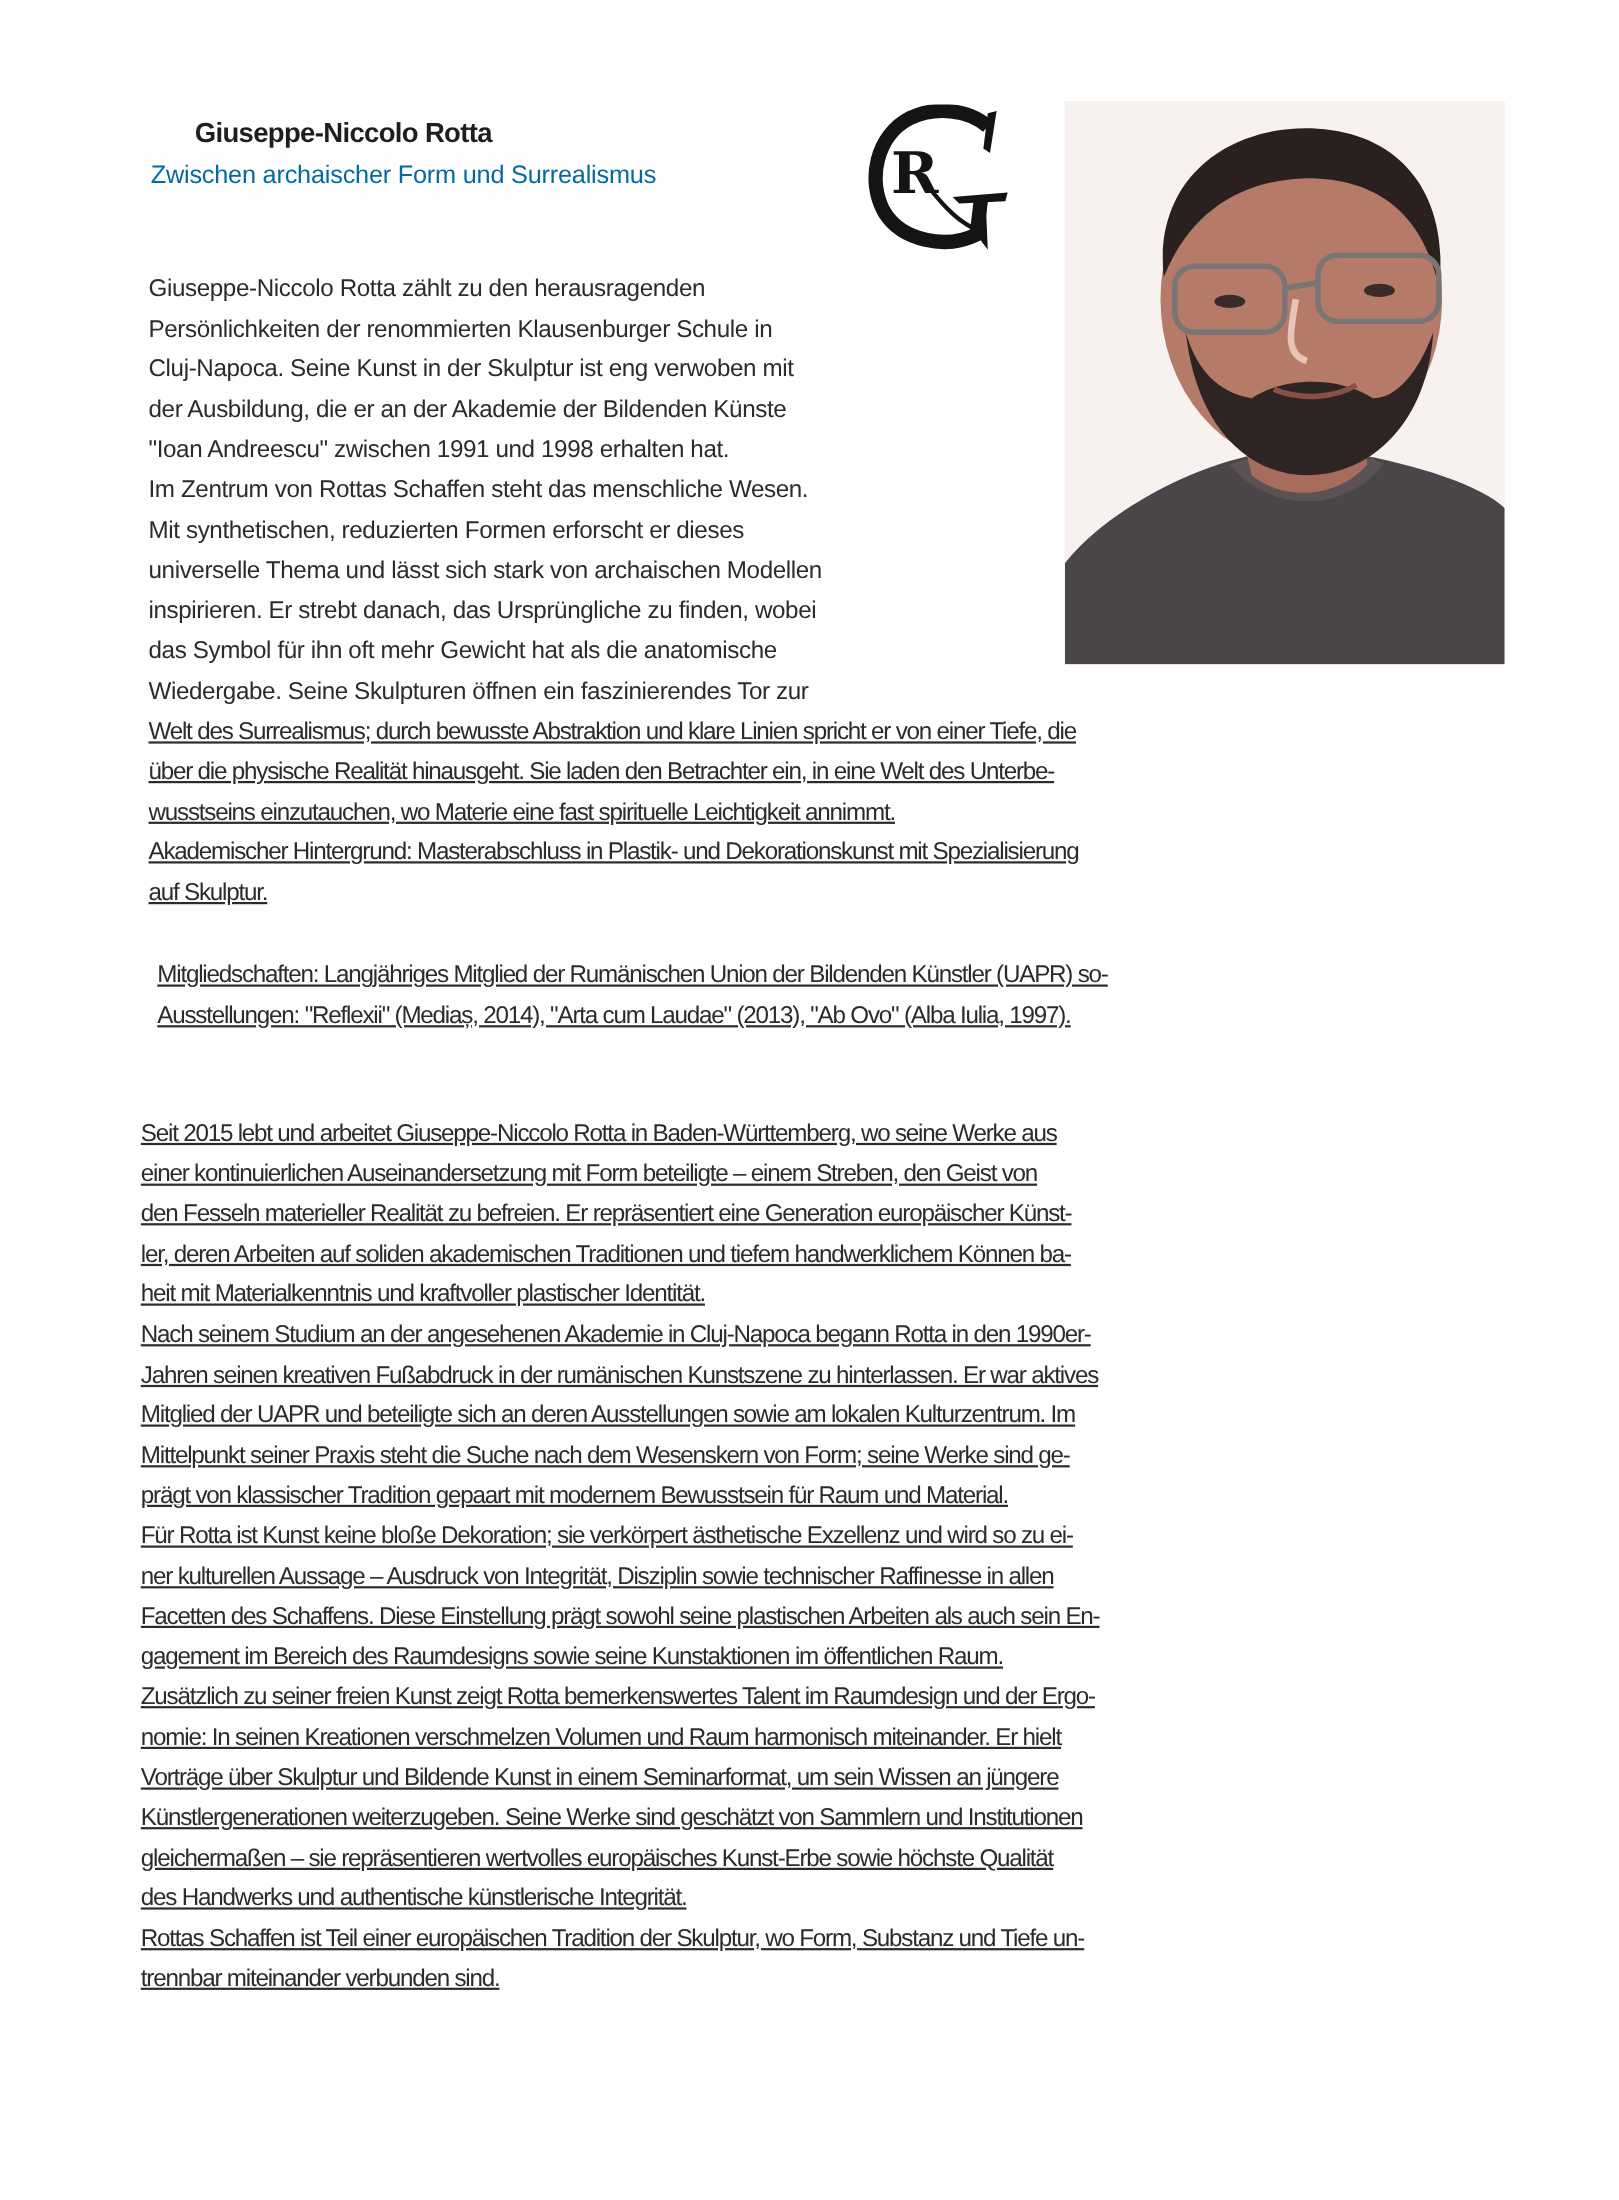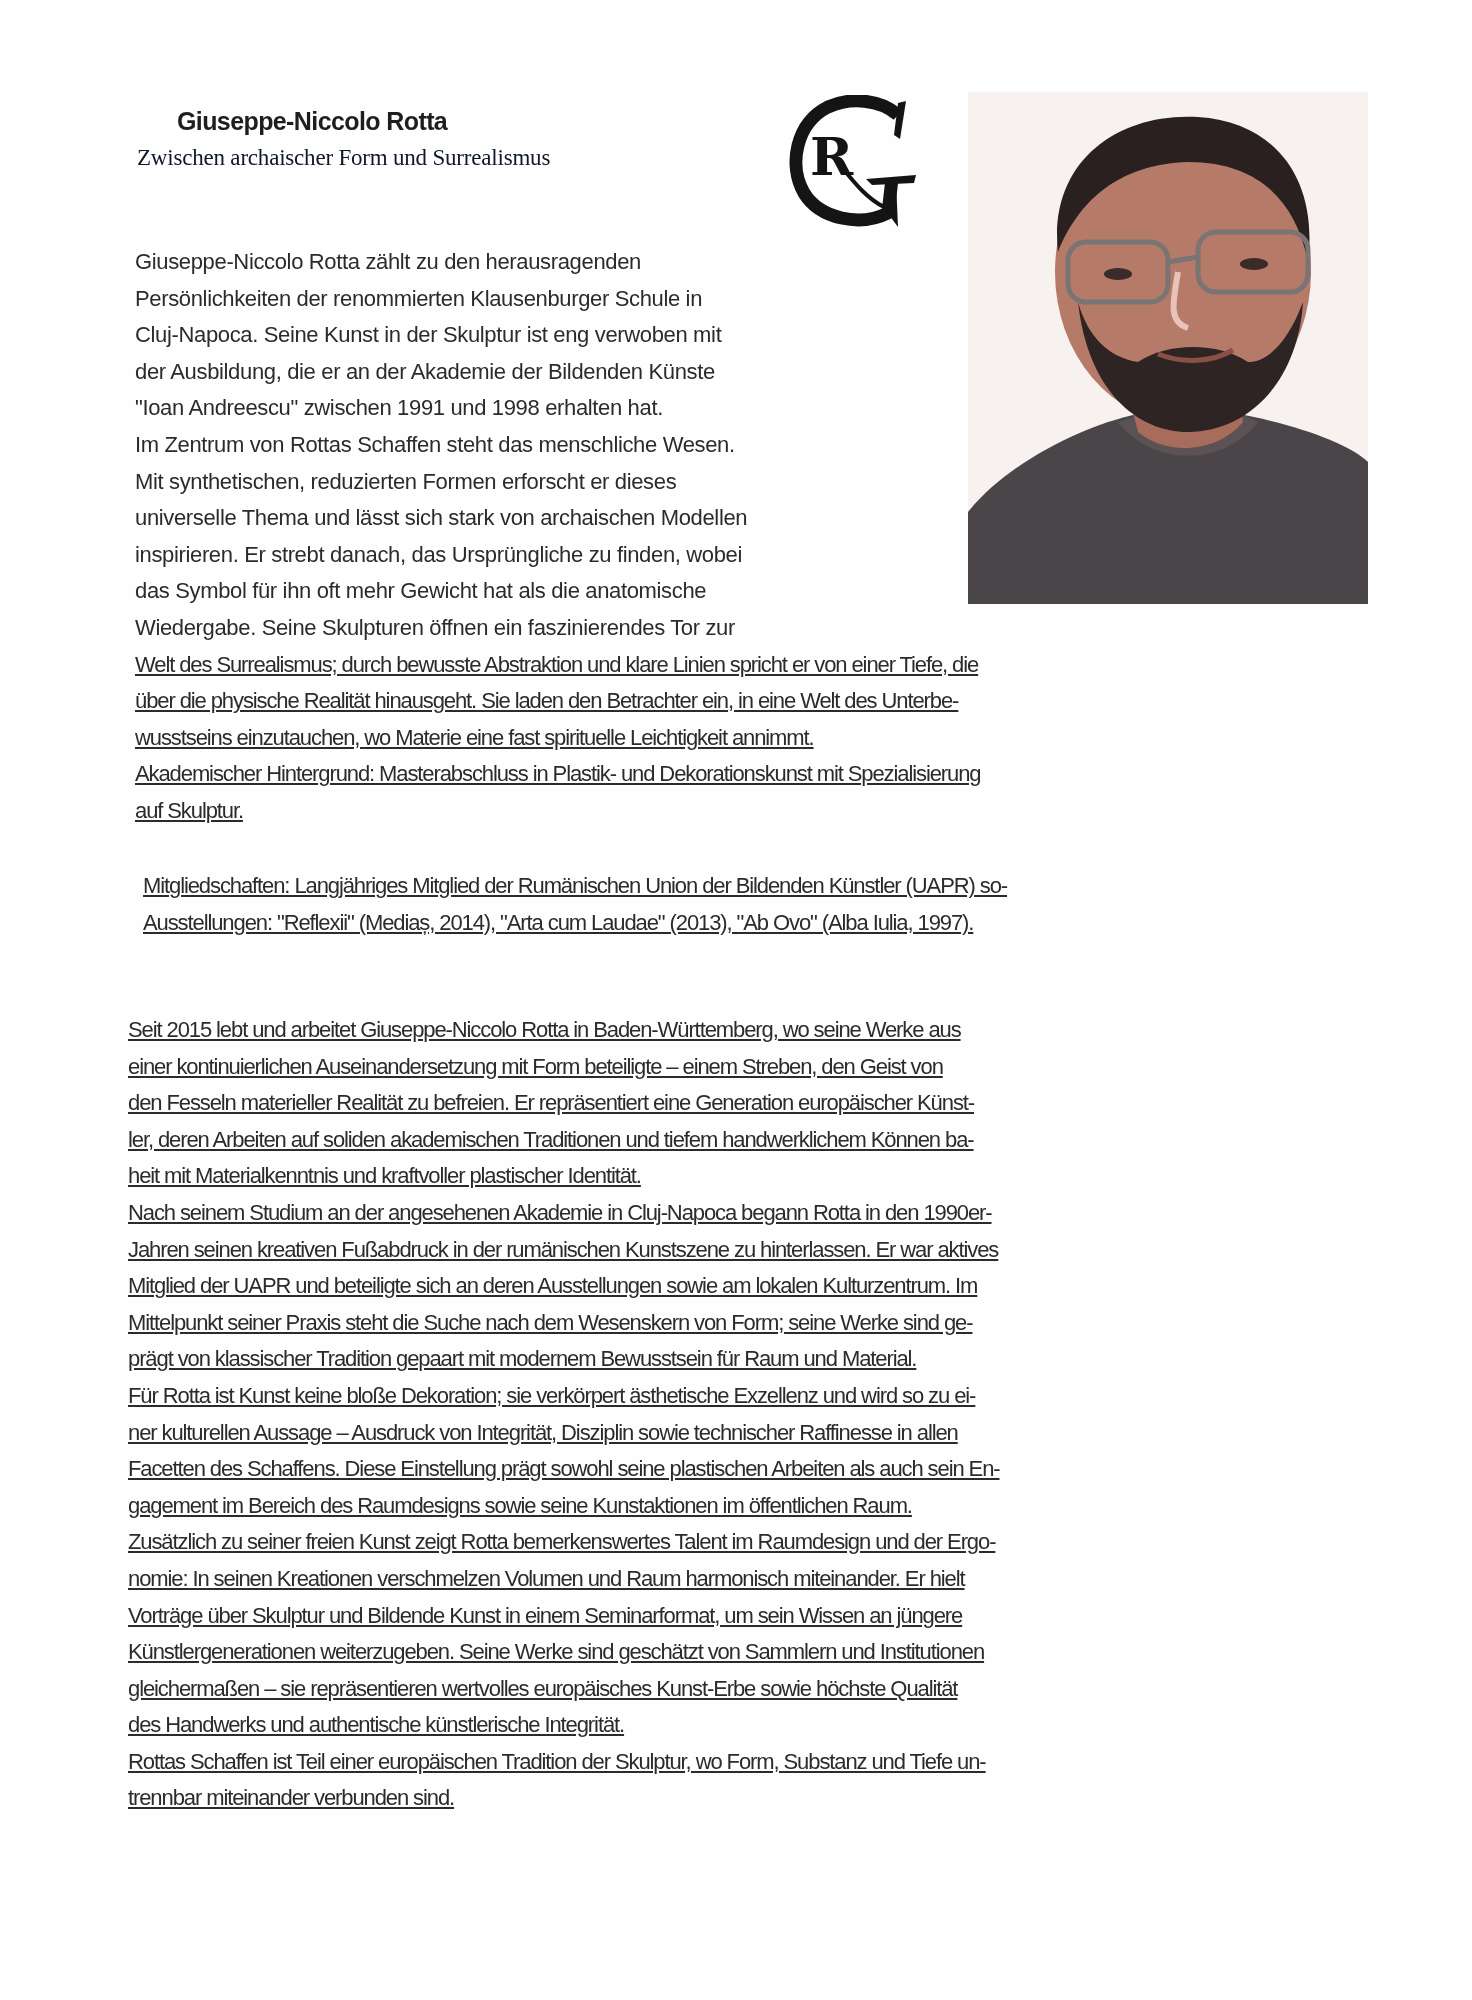--- a/index.html
+++ b/index.html
@@ -13,21 +13,21 @@
     }
     .page { position: absolute; inset: 0; }
     .title {
       position: absolute; left: 137px; top: 107px;
       font-size: 25px; font-weight: bold; color: #1e1e1e;
       letter-spacing: -0.6px;
       margin-left: 40px;
     }
     .subtitle {
       position: absolute; left: 137px; top: 145px;
-      font-size: 23px; color: #0f172a; letter-spacing: -0.2px; font-family: Liberation Serif, serif;
+      font-size: 23px; color: #0369a1; letter-spacing: -0.2px;
     }
     .logo {
       position: absolute; left: 780px; top: 95px; width: 145px; height: 135px;
     }
     .portrait {
       position: absolute; left: 968px; top: 92px; width: 400px; height: 512px;
       background: #f6f1ee; overflow: hidden;
     }
     .text-block {
       position: absolute; font-size: 22px; line-height: 36.6px; color: #2b2b2b;

